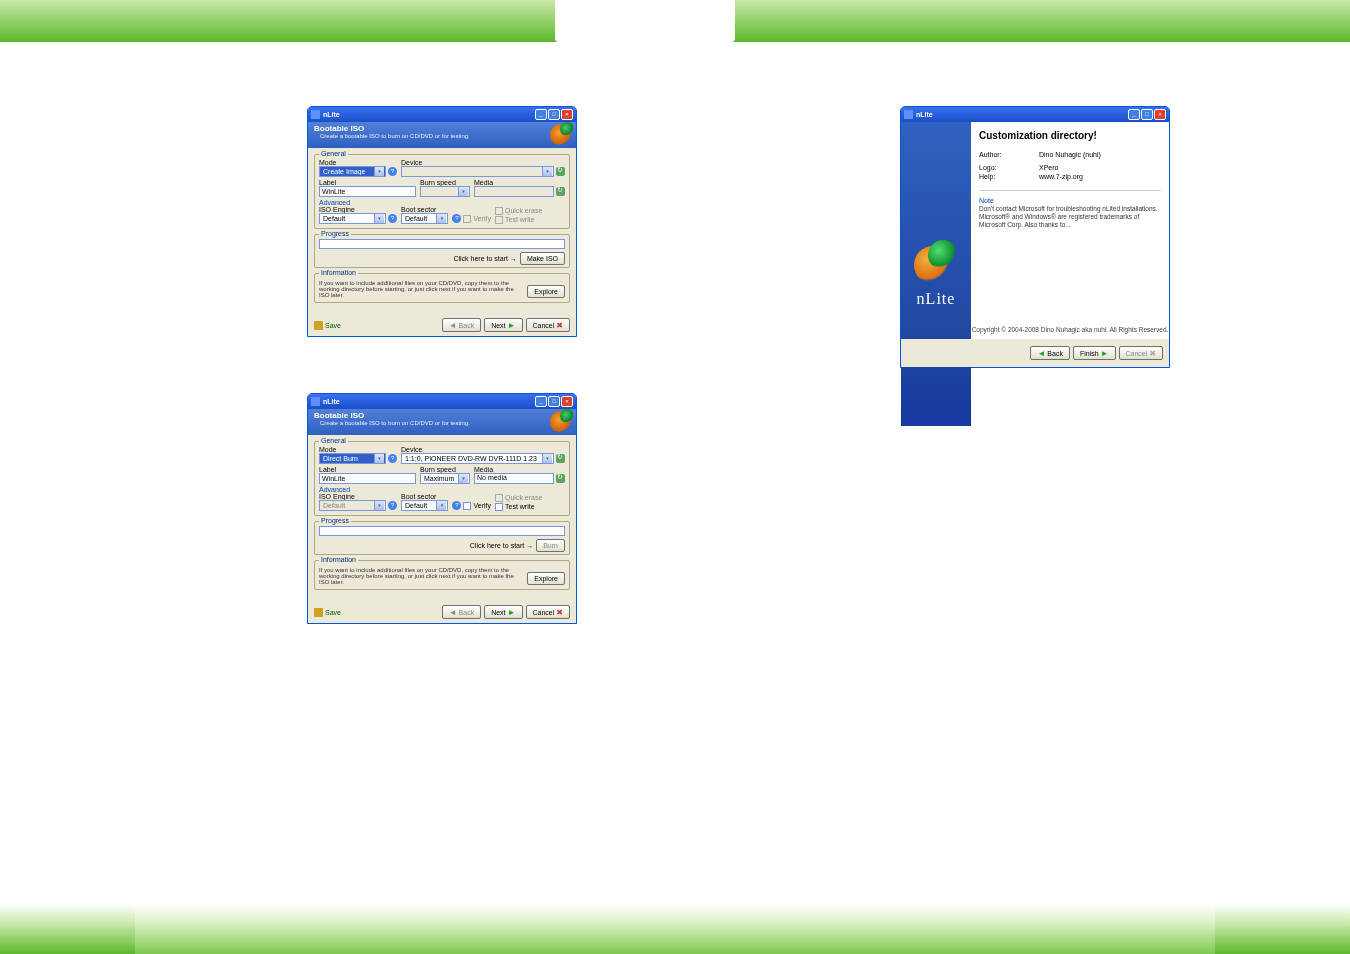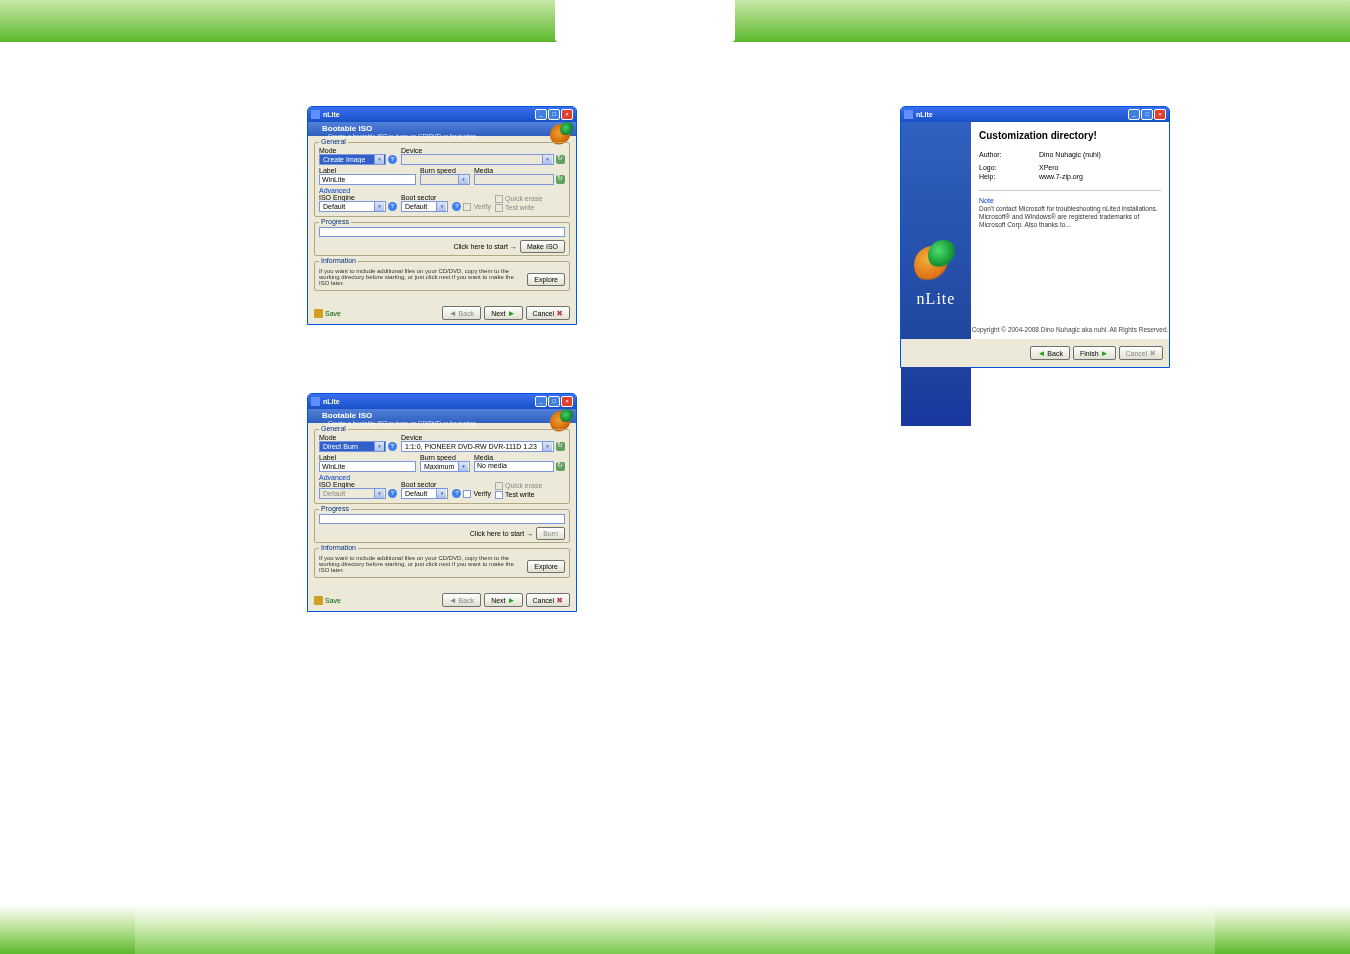--- a/index.html
+++ b/index.html
@@ -12,21 +12,21 @@
     .bottom-inner { position: absolute; bottom: 0; left: 10%; width: 80%; height: 50px; background: linear-gradient(to bottom, #fff, #d8f0c0 40%, #7cc850); }
     
     .window { position: absolute; background: #ece9d8; border: 1px solid #0054e3; border-radius: 5px 5px 0 0; font-size: 7px; }
     .titlebar { height: 15px; background: linear-gradient(to bottom, #3a6ff0, #1850c8); color: #fff; display: flex; align-items: center; padding: 0 3px; border-radius: 4px 4px 0 0; }
     .titlebar-icon { width: 9px; height: 9px; background: #6090ff; margin-right: 3px; }
     .titlebar-text { flex: 1; font-size: 7px; font-weight: bold; }
     .titlebar-btns { display: flex; gap: 1px; }
     .titlebar-btn { width: 12px; height: 11px; background: #4080e0; border: 1px solid #fff; border-radius: 2px; font-size: 6px; color: #fff; text-align: center; line-height: 9px; }
     .titlebar-btn.close { background: #e04030; }
     
-    .header-strip { height: 14px; background: linear-gradient(to bottom, #5080d8, #3060c0); color: #fff; padding: 2px 14px; position: relative; }
+    .header-strip { height: 26px; background: linear-gradient(to bottom, #5080d8, #3060c0); color: #fff; padding: 2px 6px; position: relative; }
     .header-title { font-size: 8px; font-weight: bold; }
     .header-sub { font-size: 6px; margin-left: 6px; opacity: 0.9; }
     .header-logo { position: absolute; right: 4px; top: 2px; width: 22px; height: 22px; }
     .logo-swirl { width: 100%; height: 100%; background: radial-gradient(circle at 40% 40%, #f0a030, #d06000 60%, transparent 65%); border-radius: 50%; position: relative; }
     .logo-swirl::after { content: ''; position: absolute; right: -2px; top: -2px; width: 14px; height: 14px; background: radial-gradient(circle at 40% 40%, #40d060, #108030 60%, transparent 65%); border-radius: 50%; }
     
     .body-area { padding: 6px; background: #ece9d8; }
     .groupbox { border: 1px solid #b0a884; border-radius: 2px; padding: 4px 4px 2px 4px; margin-bottom: 5px; position: relative; }
     .groupbox-title { position: absolute; top: -5px; left: 4px; background: #ece9d8; color: #003080; font-size: 7px; padding: 0 2px; }
     

